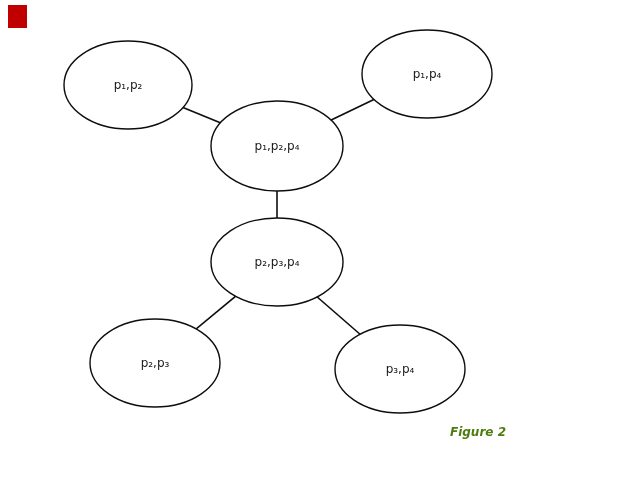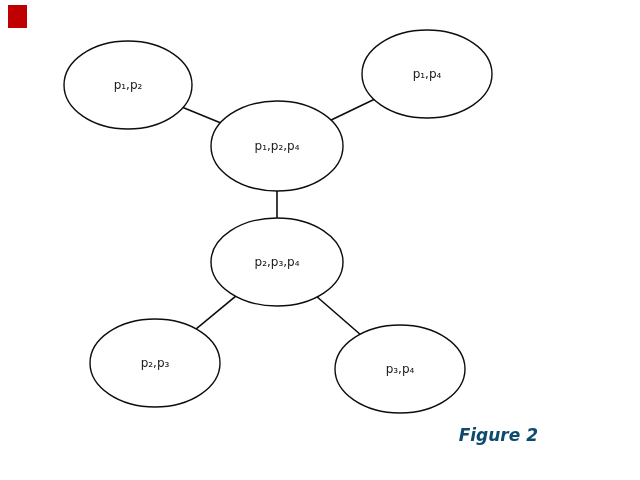--- a/index.html
+++ b/index.html
@@ -22,28 +22,28 @@
     z-index: 3;
   }
   svg.diagram {
     position: absolute;
     left: 0;
     top: 0;
     z-index: 1;
   }
   .figure-caption {
     position: absolute;
-    left: 428px;
+    left: 396px;
     top: 425px;
     width: 110px;
     text-align: right;
-    font-size: 17px;
+    font-size: 12px;
     font-weight: bold;
     font-style: italic;
-    color: #0c4a6e;
+    color: #4d7c0f;
     z-index: 2;
   }
 </style>
 </head>
 <body>
 
 <div class="stage">
 
   <div class="corner-square" style="left: 8px; top: 5px; width: 19px; height: 23px; background: rgb(192, 0, 0);"></div>
 

